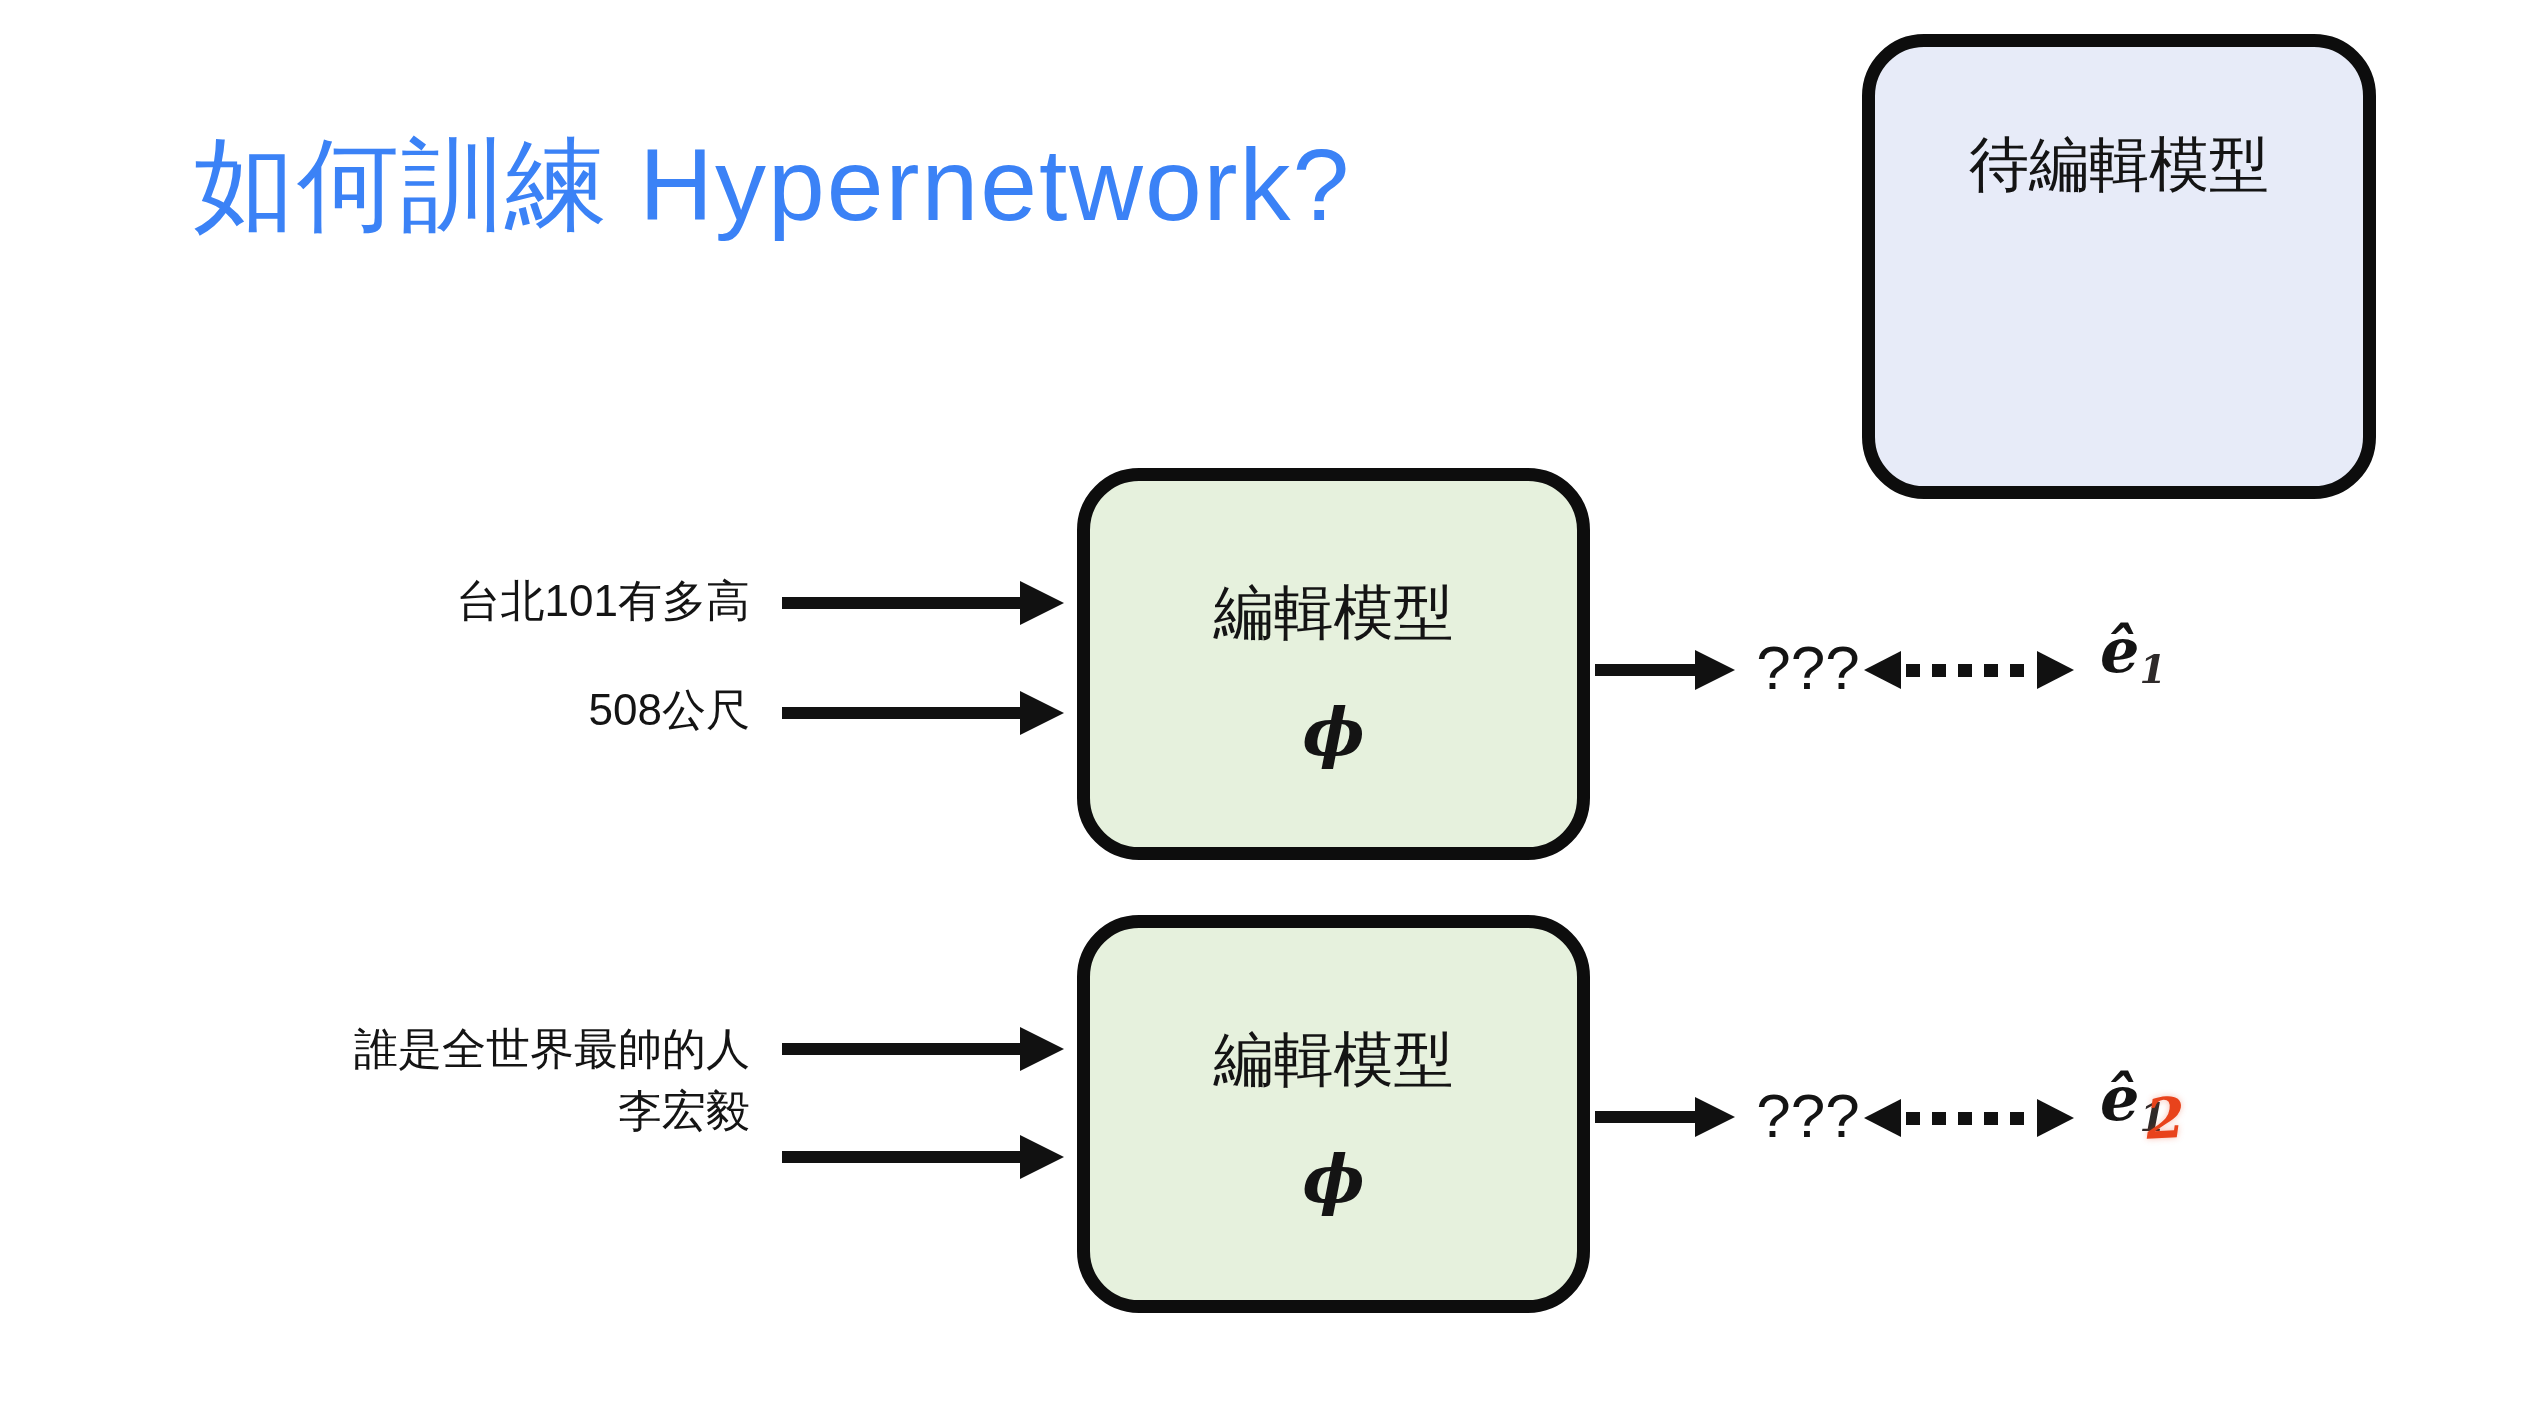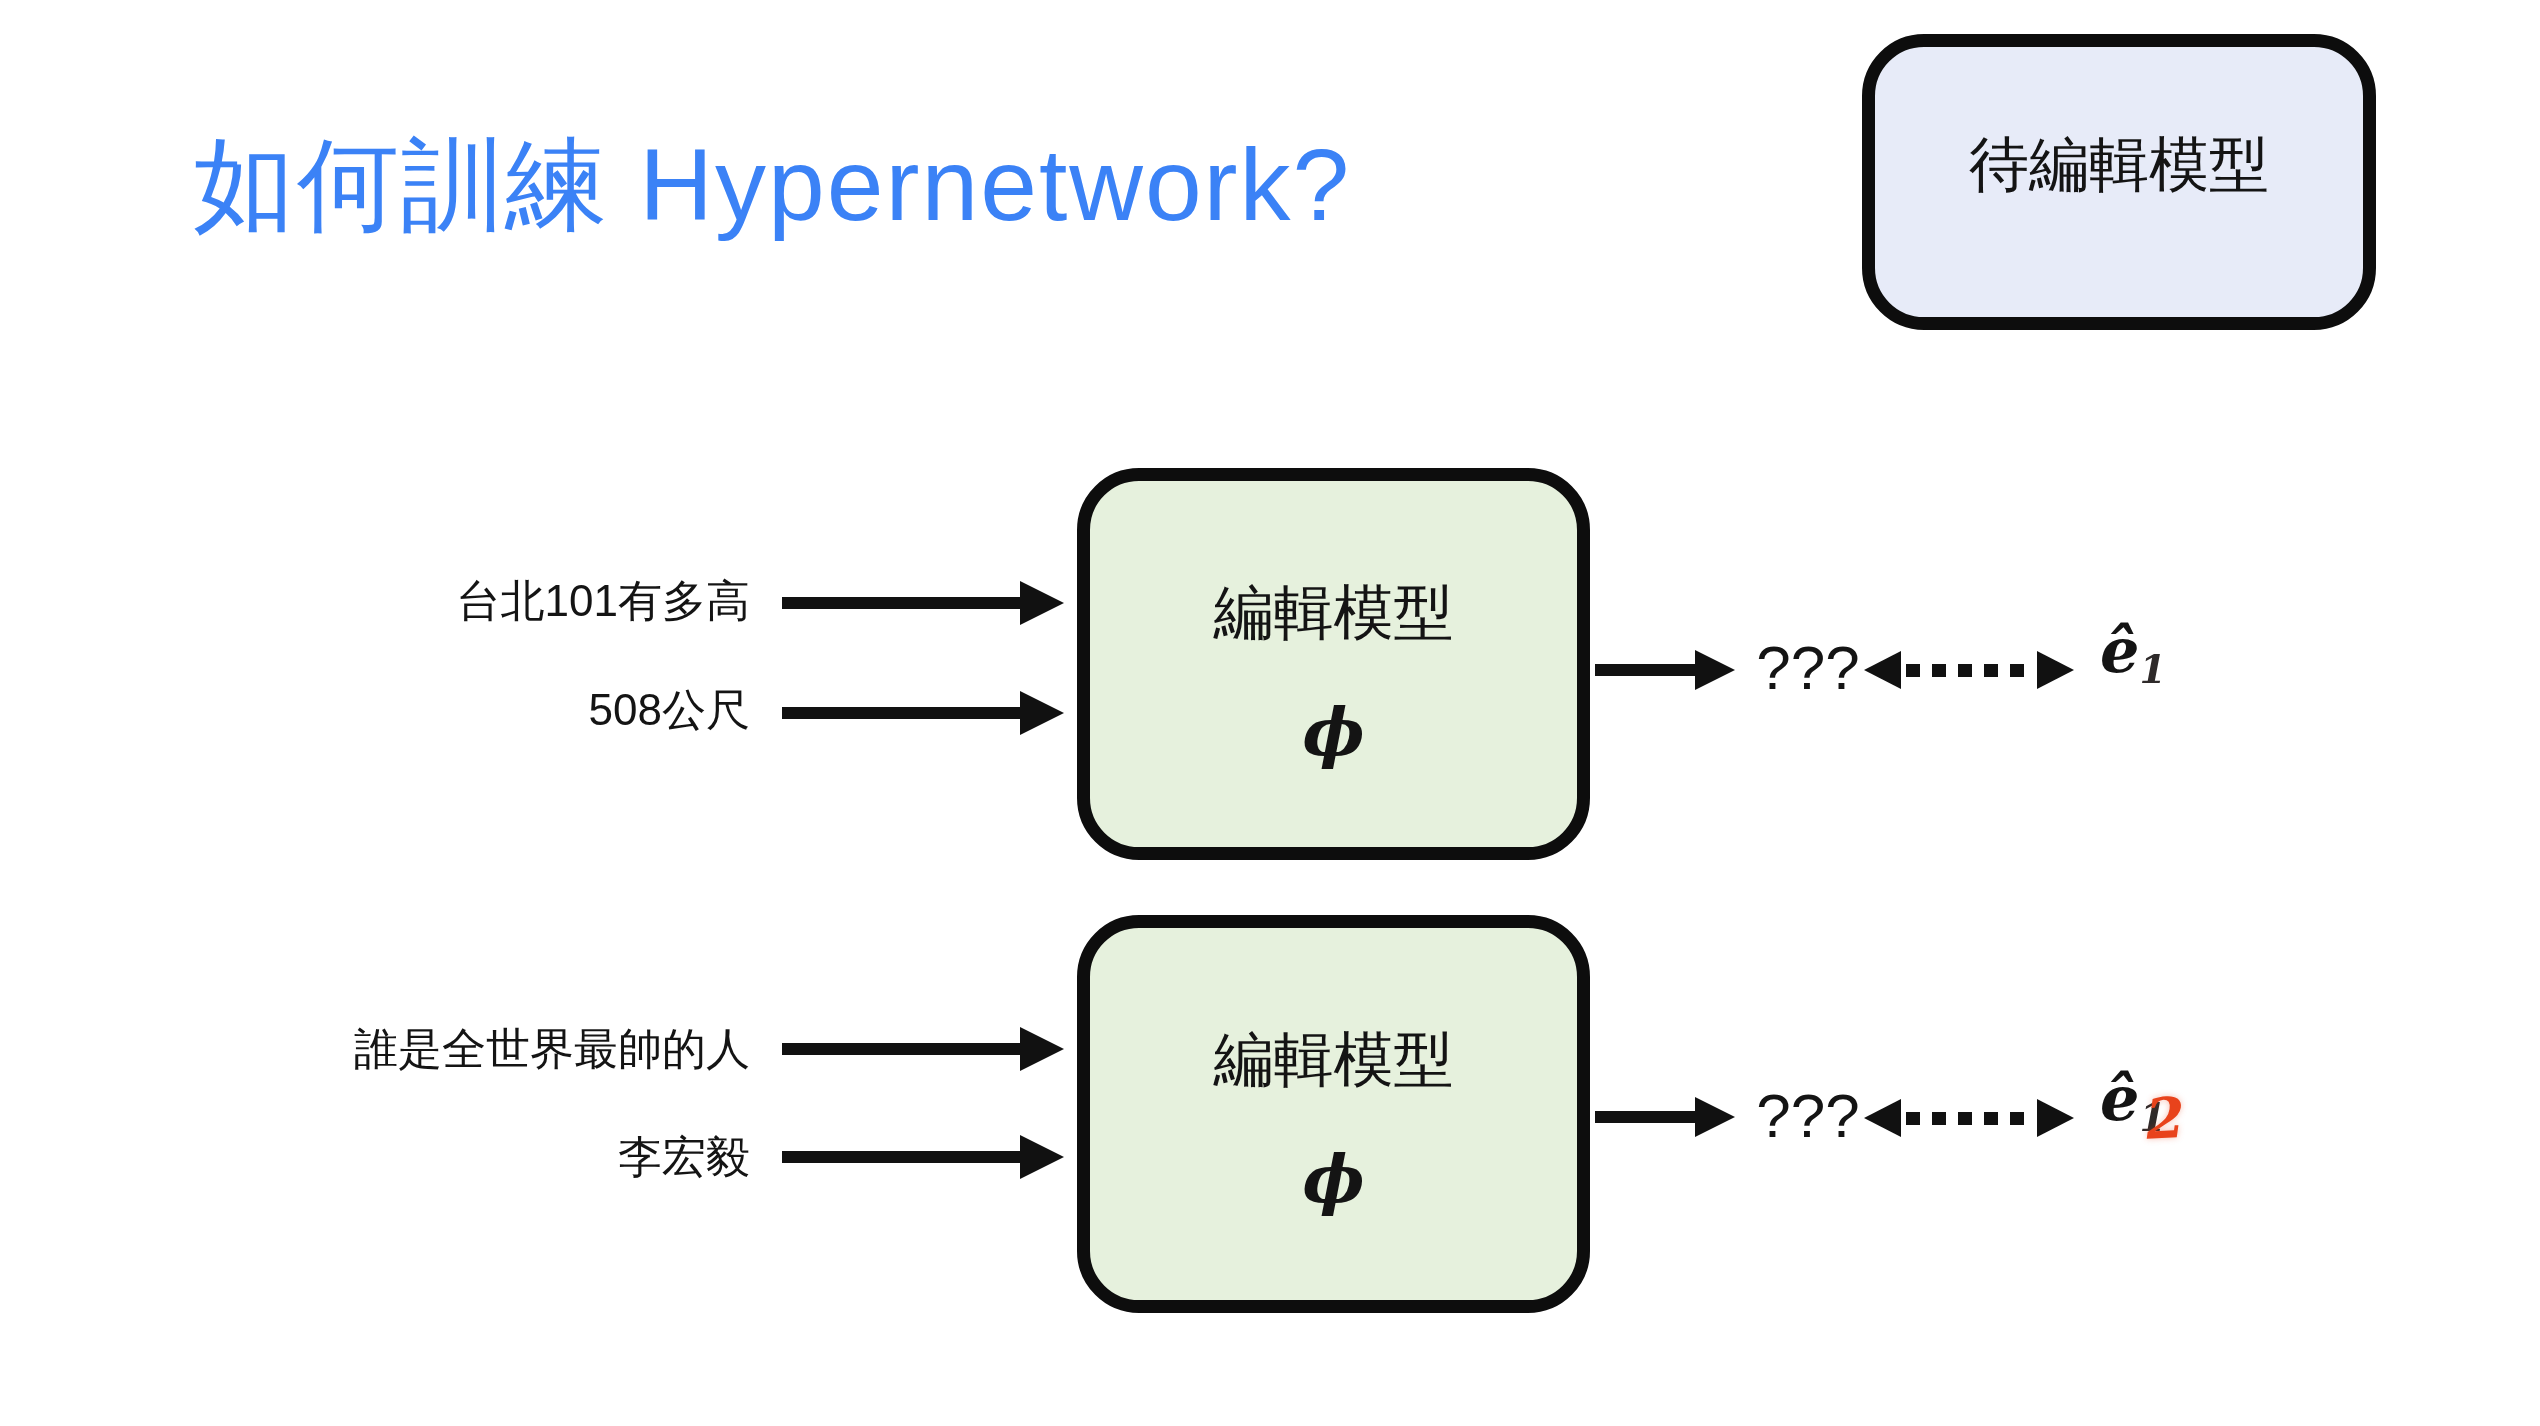--- a/index.html
+++ b/index.html
@@ -22,21 +22,21 @@
     color:#3b82f6;
     white-space:nowrap;
   }
 
   
   .model-box{
     border:13px solid #0d0d0d;
     border-radius:62px;
     box-sizing:border-box;
   }
-  .box-blue{ left:1862px;top:34px;width:514px;height:296px;background:#e7ebf8; }
+  .box-blue{ left:1862px;top:34px;width:514px;height:465px;background:#e7ebf8; }
   .box-green1{ left:1077px;top:468px;width:513px;height:392px;background:#e6f1dd; }
   .box-green2{ left:1077px;top:915px;width:513px;height:398px;background:#e6f1dd; }
 
   .box-line{
     position:absolute;left:0;width:100%;
     text-align:center;white-space:nowrap;
   }
   .box-label{ font-size:60px;color:#141414; }
   .blue-label-pos{ top:78px; }
   .blue-formula-pos{ top:196px; }
@@ -52,21 +52,21 @@
   
   .input-label{
     right:1790px;               
     font-size:44px;
     color:#141414;
     white-space:nowrap;
     text-align:right;
     line-height:80px;
   }
   .r1l1{ top:561px; } .r1l2{ top:670px; }
-  .r2l1{ top:1009px; } .r2l2{ top:1117px; }
+  .r2l1{ top:1009px; } .r2l2{ top:1071px; }
 
   
   .arrow{ display:flex;align-items:center; }
   .arrow .shaft{ flex:1;height:12px;background:#111; }
   .arrow .head{
     width:0;height:0;
     border-top:22px solid transparent;
     border-bottom:22px solid transparent;
     border-left:44px solid #111;
   }

